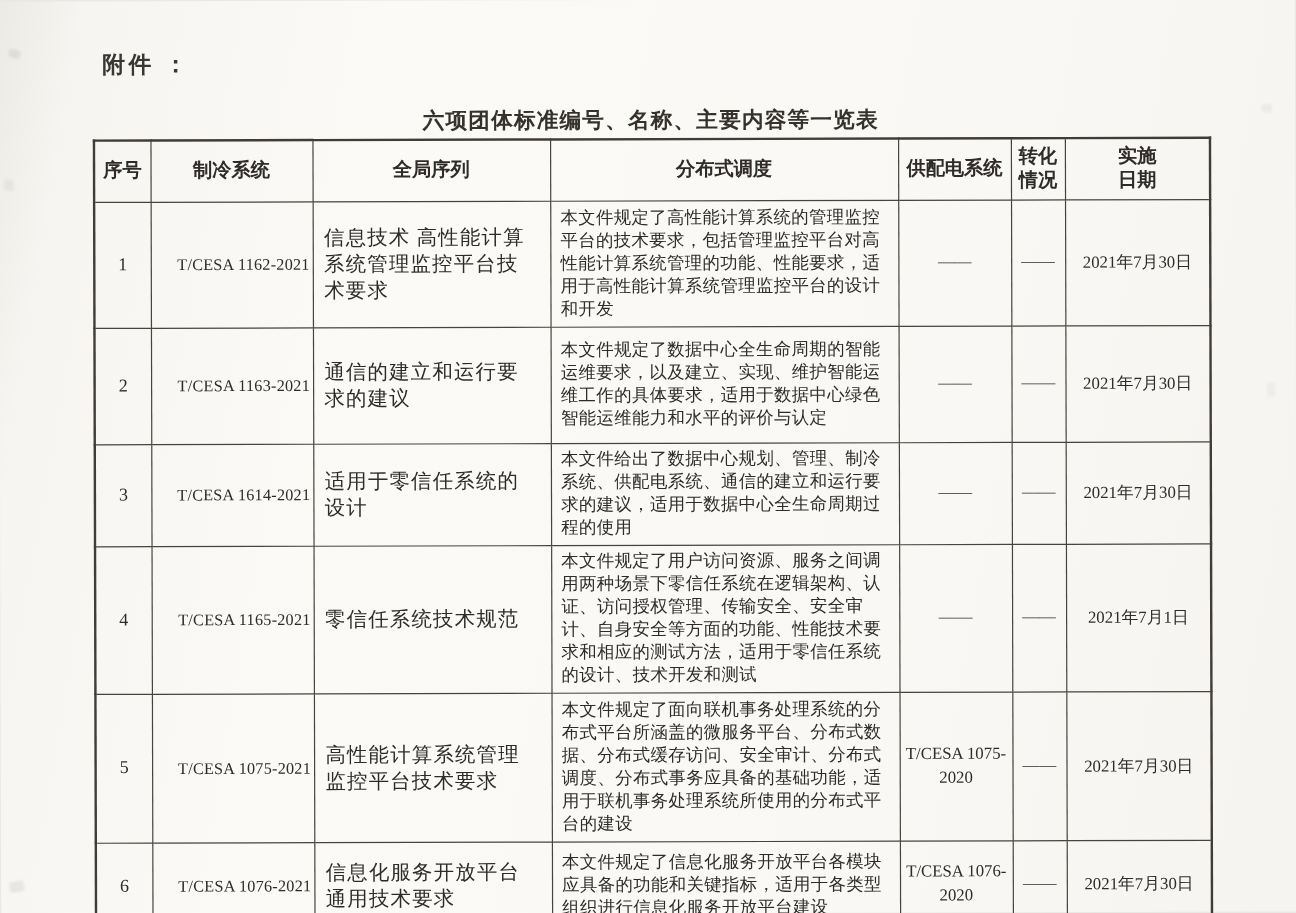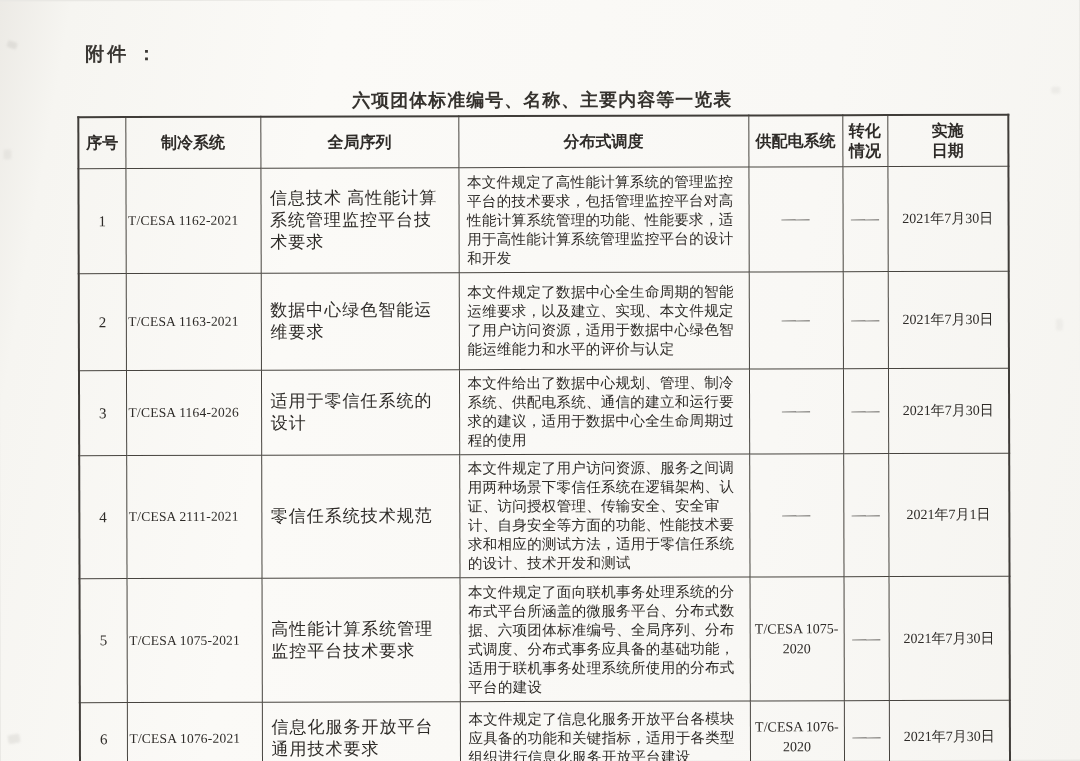--- a/index.html
+++ b/index.html
@@ -39,21 +39,21 @@
   col.c-content{width:290px}
   col.c-replaced{width:94px}
   col.c-conversion{width:45px}
   col.c-date{width:121px}
   thead th{
     height:48px;font-size:16px;font-weight:bold;
     text-align:center;white-space:pre-line;line-height:1.25;
     color:#34312d;
   }
   td.col-seq{text-align:center;font-size:15px;}
-  td.col-code{text-align:left;font-size:13.5px;white-space:nowrap;padding:0 2px;letter-spacing:0.2px;}
+  td.col-code{text-align:right;font-size:13.5px;white-space:nowrap;padding:0 2px;letter-spacing:0.2px;}
   td.col-name{text-align:left;font-size:17px;line-height:22px;padding:4px 9px;letter-spacing:1px;}
   td.col-content{text-align:left;font-size:14.5px;line-height:19px;padding:4px 8px;letter-spacing:0.3px;}
   td.col-replaced{text-align:center;font-size:14px;line-height:20px;padding:0 4px;}
   td.col-conversion{text-align:center;font-size:14px;}
   td.col-date{text-align:center;font-size:14px;white-space:nowrap;}
   tbody tr:nth-child(1) td{height:96px}
   tbody tr:nth-child(2) td{height:88px}
   tbody tr:nth-child(3) td{height:72px}
   tbody tr:nth-child(4) td{height:106px}
   tbody tr:nth-child(5) td{height:115px}
@@ -108,49 +108,49 @@
           <td class="col-code">T/CESA 1162-2021</td>
           <td class="col-name">信息技术 高性能计算系统管理监控平台技术要求</td>
           <td class="col-content">本文件规定了高性能计算系统的管理监控平台的技术要求，包括管理监控平台对高性能计算系统管理的功能、性能要求，适用于高性能计算系统管理监控平台的设计和开发</td>
           <td class="col-replaced">——</td>
           <td class="col-conversion">——</td>
           <td class="col-date">2021年7月30日</td>
         </tr>
         <tr>
           <td class="col-seq">2</td>
           <td class="col-code">T/CESA 1163-2021</td>
-          <td class="col-name">数据中心绿色智能运维要求</td>
-          <td class="col-content">本文件规定了数据中心全生命周期的智能运维要求，以及建立、实现、本文件规定了用户访问资源，适用于数据中心绿色智能运维能力和水平的评价与认定</td>
+          <td class="col-name">通信的建立和运行要求的建议</td>
+          <td class="col-content">本文件规定了数据中心全生命周期的智能运维要求，以及建立、实现、维护智能运维工作的具体要求，适用于数据中心绿色智能运维能力和水平的评价与认定</td>
           <td class="col-replaced">——</td>
           <td class="col-conversion">——</td>
           <td class="col-date">2021年7月30日</td>
         </tr>
         <tr>
           <td class="col-seq">3</td>
-          <td class="col-code">T/CESA 1164-2026</td>
+          <td class="col-code">T/CESA 1614-2021</td>
           <td class="col-name">适用于零信任系统的设计</td>
           <td class="col-content">本文件给出了数据中心规划、管理、制冷系统、供配电系统、通信的建立和运行要求的建议，适用于数据中心全生命周期过程的使用</td>
           <td class="col-replaced">——</td>
           <td class="col-conversion">——</td>
           <td class="col-date">2021年7月30日</td>
         </tr>
         <tr>
           <td class="col-seq">4</td>
-          <td class="col-code">T/CESA 2111-2021</td>
+          <td class="col-code">T/CESA 1165-2021</td>
           <td class="col-name">零信任系统技术规范</td>
           <td class="col-content">本文件规定了用户访问资源、服务之间调用两种场景下零信任系统在逻辑架构、认证、访问授权管理、传输安全、安全审计、自身安全等方面的功能、性能技术要求和相应的测试方法，适用于零信任系统的设计、技术开发和测试</td>
           <td class="col-replaced">——</td>
           <td class="col-conversion">——</td>
           <td class="col-date">2021年7月1日</td>
         </tr>
         <tr>
           <td class="col-seq">5</td>
           <td class="col-code">T/CESA 1075-2021</td>
           <td class="col-name">高性能计算系统管理监控平台技术要求</td>
-          <td class="col-content">本文件规定了面向联机事务处理系统的分布式平台所涵盖的微服务平台、分布式数据、六项团体标准编号、全局序列、分布式调度、分布式事务应具备的基础功能，适用于联机事务处理系统所使用的分布式平台的建设</td>
+          <td class="col-content">本文件规定了面向联机事务处理系统的分布式平台所涵盖的微服务平台、分布式数据、分布式缓存访问、安全审计、分布式调度、分布式事务应具备的基础功能，适用于联机事务处理系统所使用的分布式平台的建设</td>
           <td class="col-replaced">T/CESA 1075-2020</td>
           <td class="col-conversion">——</td>
           <td class="col-date">2021年7月30日</td>
         </tr>
         <tr>
           <td class="col-seq">6</td>
           <td class="col-code">T/CESA 1076-2021</td>
           <td class="col-name">信息化服务开放平台通用技术要求</td>
           <td class="col-content">本文件规定了信息化服务开放平台各模块应具备的功能和关键指标，适用于各类型组织进行信息化服务开放平台建设</td>
           <td class="col-replaced">T/CESA 1076-2020</td>

